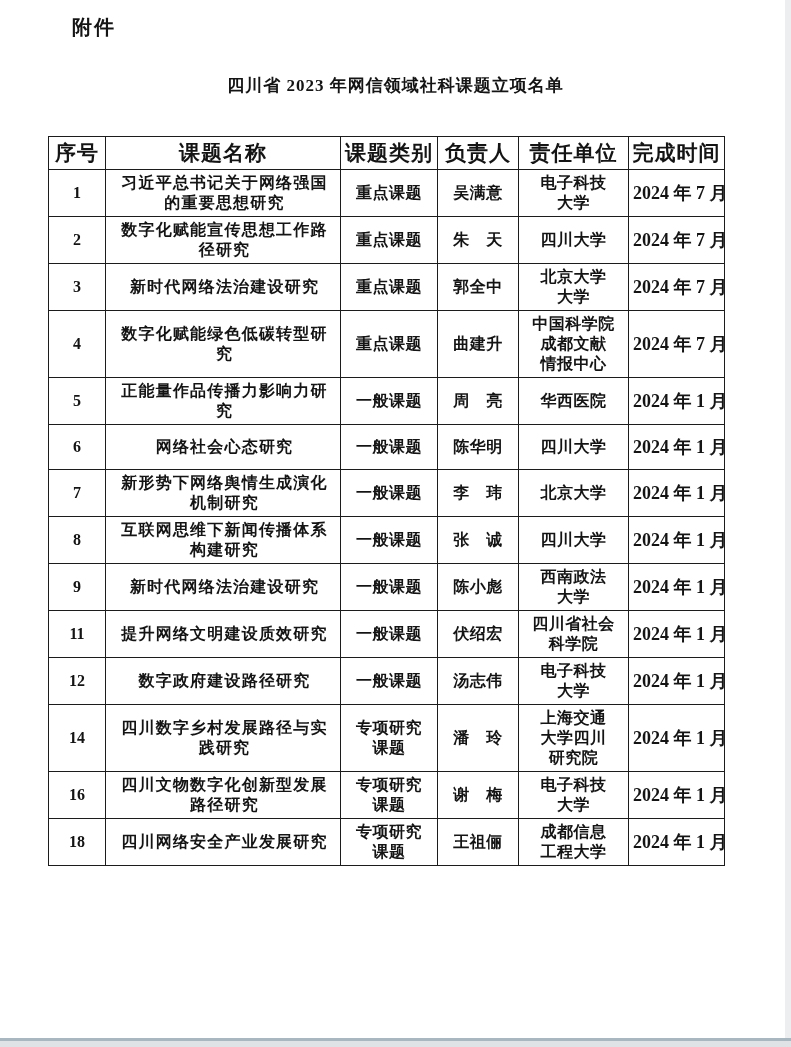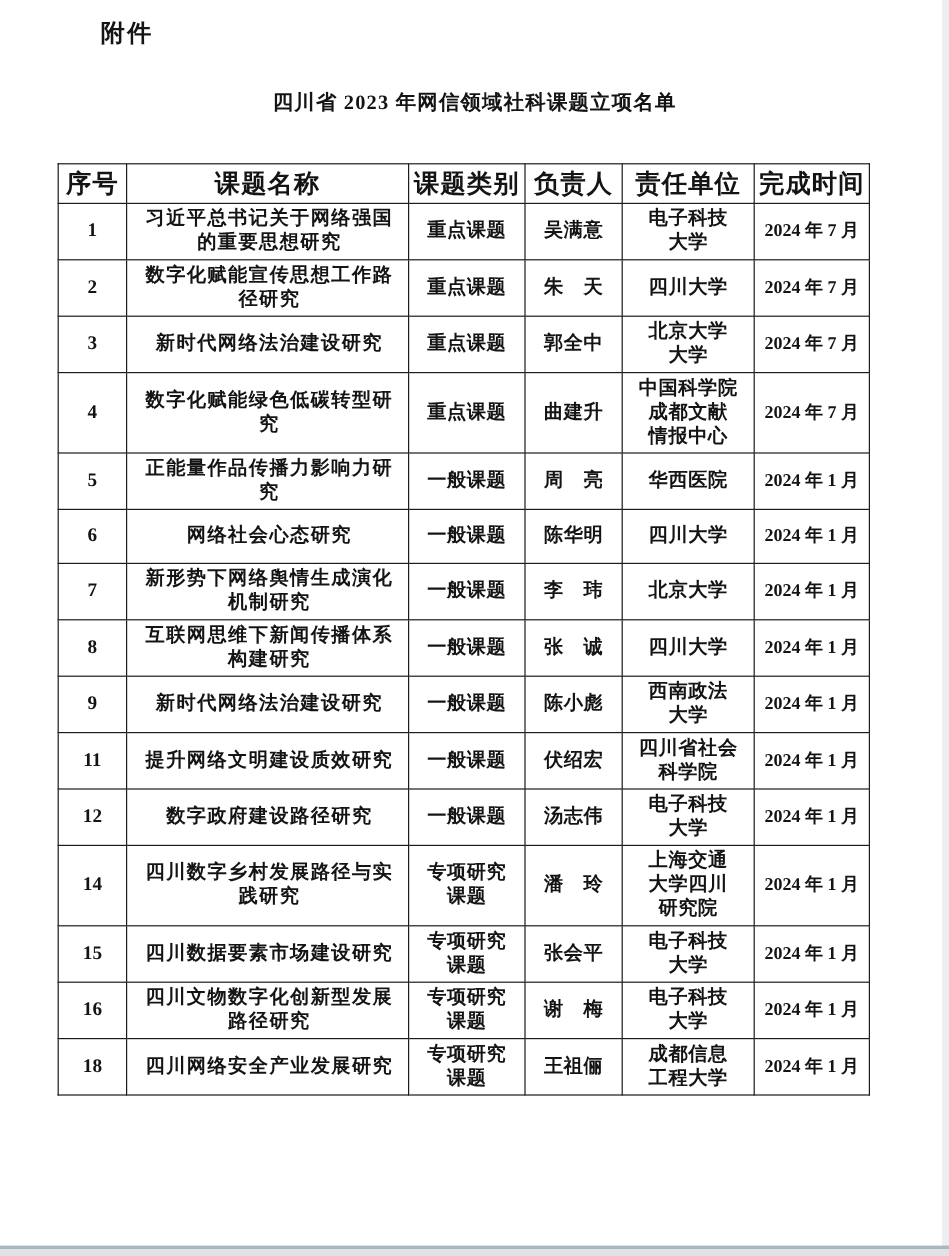--- a/index.html
+++ b/index.html
@@ -11,21 +11,21 @@
     position: relative;
     width: 791px;
     height: 1047px;
     background: #ffffff;
     overflow: hidden;
     font-family: "Liberation Serif", serif;
     color: #141414;
   }
   .attachment-label {
     position: absolute;
-    left: 84px;
+    left: 72px;
     top: 14px;
     font-size: 20px;
     font-weight: 700;
     letter-spacing: 2px;
   }
   .doc-title {
     position: absolute;
     left: 0;
     top: 74px;
     width: 100%;
@@ -69,21 +69,21 @@
     font-size: 16px;
     letter-spacing: 0;
   }
   .projects td.cell-title {
     text-align: center;
     padding-left: 9px;
     padding-right: 6px;
     letter-spacing: 1.2px;
   }
   .projects td.cell-time {
-    font-size: 15px;
+    font-size: 18px;
     letter-spacing: 0;
     white-space: nowrap;
   }
   .scan-edge-bottom {
     position: absolute;
     left: 0;
     top: 1038px;
     width: 100%;
     height: 9px;
     background: linear-gradient(#a9b7c1 0 3px, #dfe3e6 3px 100%);
@@ -242,30 +242,20 @@
 践研究</td>
     <td class="cell-category">专项研究
 课题</td>
     <td class="cell-leader">潘　玲</td>
     <td class="cell-unit">上海交通
 大学四川
 研究院</td>
     <td class="cell-time">2024 年 1 月</td>
   </tr>
 
-  <tr>
-    <td class="cell-index">15</td>
-    <td class="cell-title">四川数据要素市场建设研究</td>
-    <td class="cell-category">专项研究
-课题</td>
-    <td class="cell-leader">张会平</td>
-    <td class="cell-unit">电子科技
-大学</td>
-    <td class="cell-time">2024 年 1 月</td>
-  </tr>
 
   <tr>
     <td class="cell-index">16</td>
     <td class="cell-title">四川文物数字化创新型发展
 路径研究</td>
     <td class="cell-category">专项研究
 课题</td>
     <td class="cell-leader">谢　梅</td>
     <td class="cell-unit">电子科技
 大学</td>

